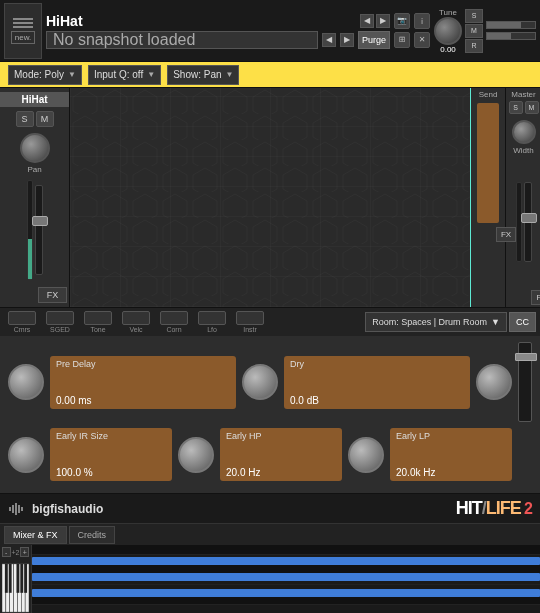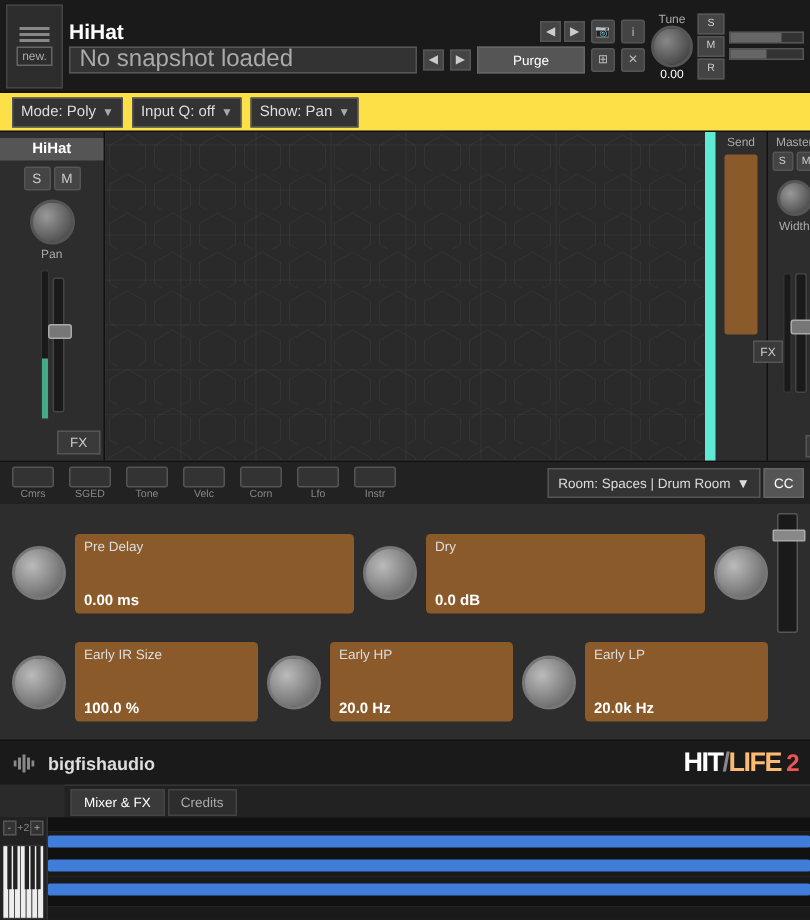--- a/index.html
+++ b/index.html
@@ -109,21 +109,21 @@
       padding: 2px 6px;
       height: 18px;
       display: flex;
       align-items: center;
     }
     .purge-btn {
       font-size: 9px;
       color: #fff;
       background: #555;
       border: 1px solid #666;
-      padding: 2px 23px;
+      padding: 2px 3px;
       cursor: pointer;
       height: 18px;
       display: flex;
       align-items: center;
     }
     .tune-label {
       font-size: 8px;
       color: #aaa;
     }
     .tune-knob {
@@ -292,21 +292,21 @@
       flex: 1;
       background: #2a2a2a;
       position: relative;
       overflow: hidden;
     }
 
     
     .channel-right {
       width: 70px;
       background: #2d2d2d;
-      border-left: 7px solid #5eead4;
+      border-left: 1px solid #5eead4;
       display: flex;
       flex-direction: column;
     }
     .col-title {
       font-size: 8px;
       color: #aaa;
       text-align: center;
       margin-bottom: 2px;
     }
     .brown-fader {
@@ -404,21 +404,21 @@
       padding: 3px 6px;
       display: flex;
       flex-direction: column;
     }
     .fx-param-name {
       font-size: 9px;
       color: #ddd;
     }
     .fx-param-value {
       font-size: 10px;
-      font-weight: bold;
+      font-weight: normal;
       color: #fff;
       margin-top: 26px;
     }
     .fx-main-fader {
       width: 14px;
       height: 80px;
       background: #1a1a1a;
       border: 1px solid #555;
       position: relative;
       border-radius: 2px;
@@ -480,21 +480,20 @@
 
     
     .tab-bar {
       display: flex;
       align-items: center;
       background: #222;
       height: 22px;
       padding: 0 4px;
       gap: 2px;
       border-top: 1px solid #333;
-      margin-left: 43px;
     }
     .tab-item {
       font-size: 9px;
       color: #aaa;
       padding: 2px 8px;
       cursor: pointer;
       background: #2d2d2d;
       border: 1px solid #444;
       height: 18px;
       display: flex;

